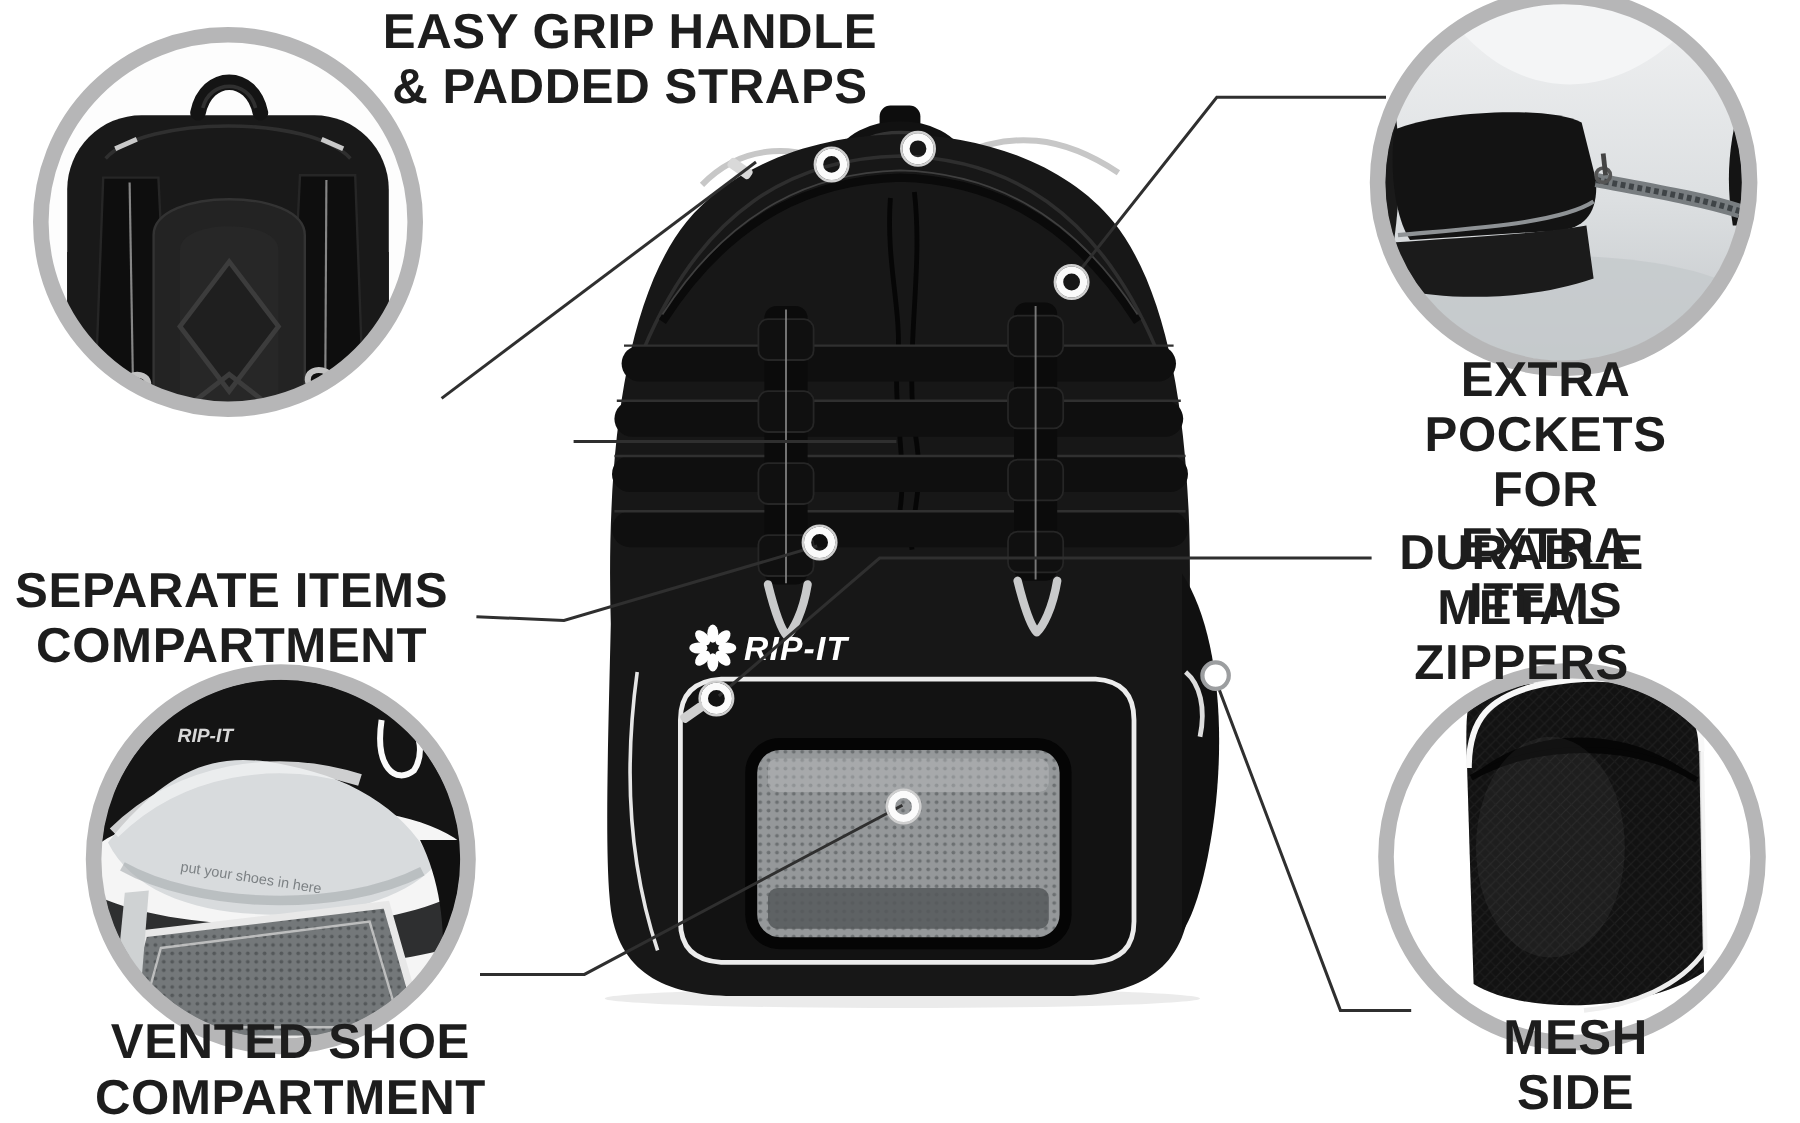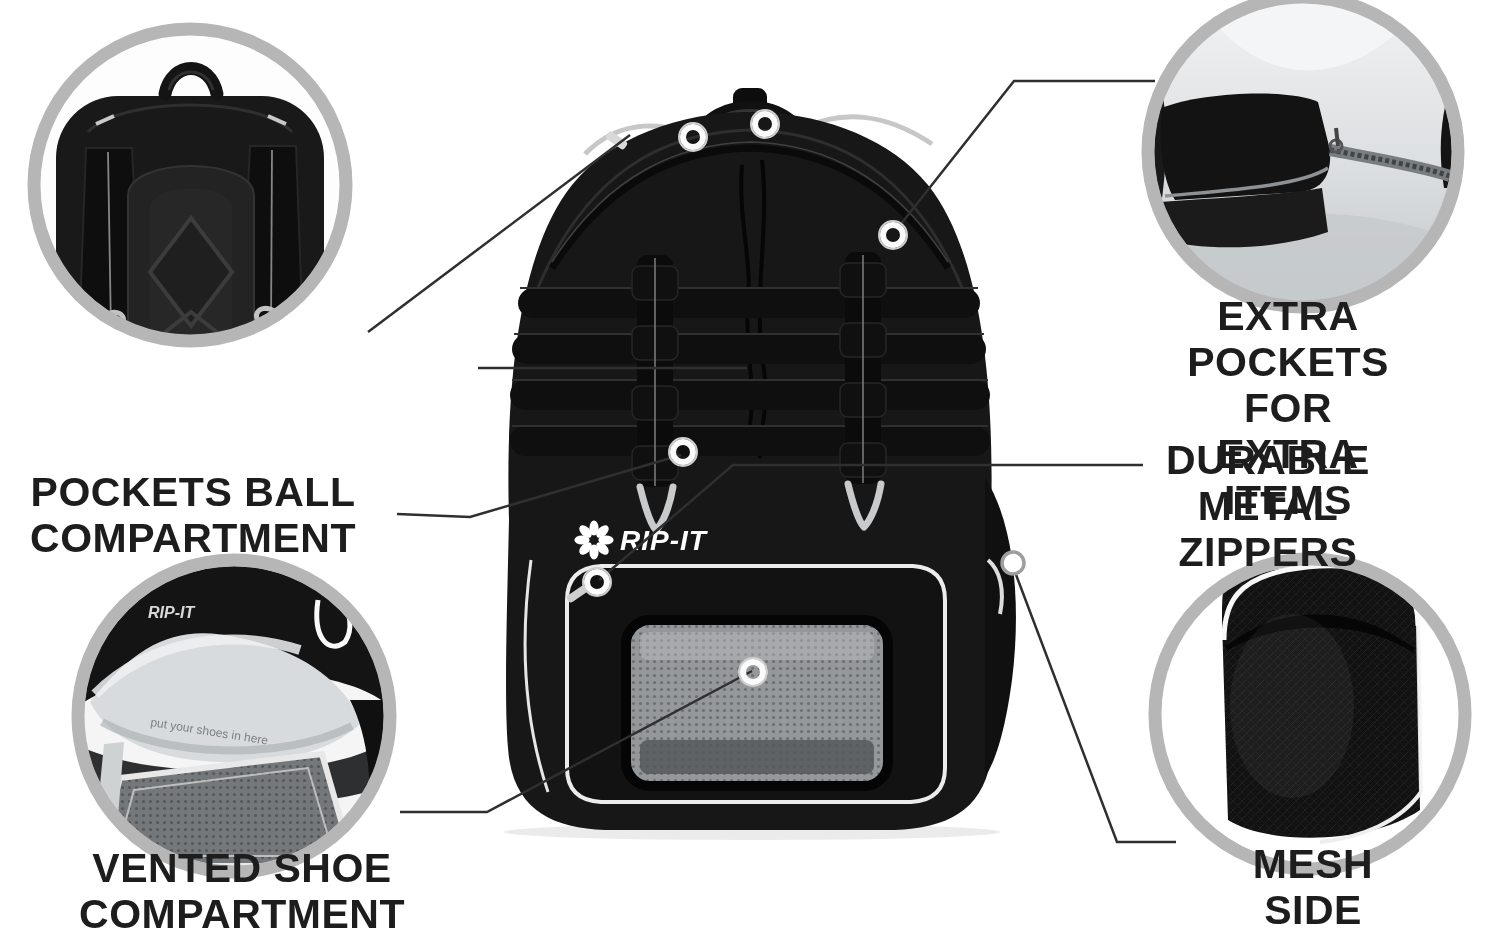--- a/index.html
+++ b/index.html
@@ -273,21 +273,23 @@
       <circle cx="597" cy="582" r="10" fill="none" stroke="#fbfbfb" stroke-width="6"></circle>
     </g>
     <g>
       <circle cx="753" cy="672" r="14" fill="none" stroke="#cfcfcf" stroke-width="2"></circle>
       <circle cx="753" cy="672" r="10" fill="none" stroke="#fbfbfb" stroke-width="6"></circle>
     </g>
     <circle cx="1013" cy="563" r="11" fill="#ffffff" stroke="#9c9ea0" stroke-width="3.5"></circle>
   </g>
 </svg>
 
-<div class="label center" style="left:193px;top:470px">POCKETS BALL
+<div class="label center" style="left:525px;top:4px">EASY GRIP HANDLE
+&amp; PADDED STRAPS</div>
+<div class="label center" style="left:193px;top:470px">SEPARATE ITEMS
 COMPARTMENT</div>
 <div class="label center" style="left:242px;top:846px">VENTED SHOE
 COMPARTMENT</div>
 <div class="label center" style="left:1288px;top:294px">EXTRA POCKETS
 FOR EXTRA ITEMS</div>
 <div class="label center" style="left:1268px;top:438px">DURABLE
 METAL ZIPPERS</div>
 <div class="label center" style="left:1313px;top:842px">MESH SIDE
 POCKETS</div>
 

